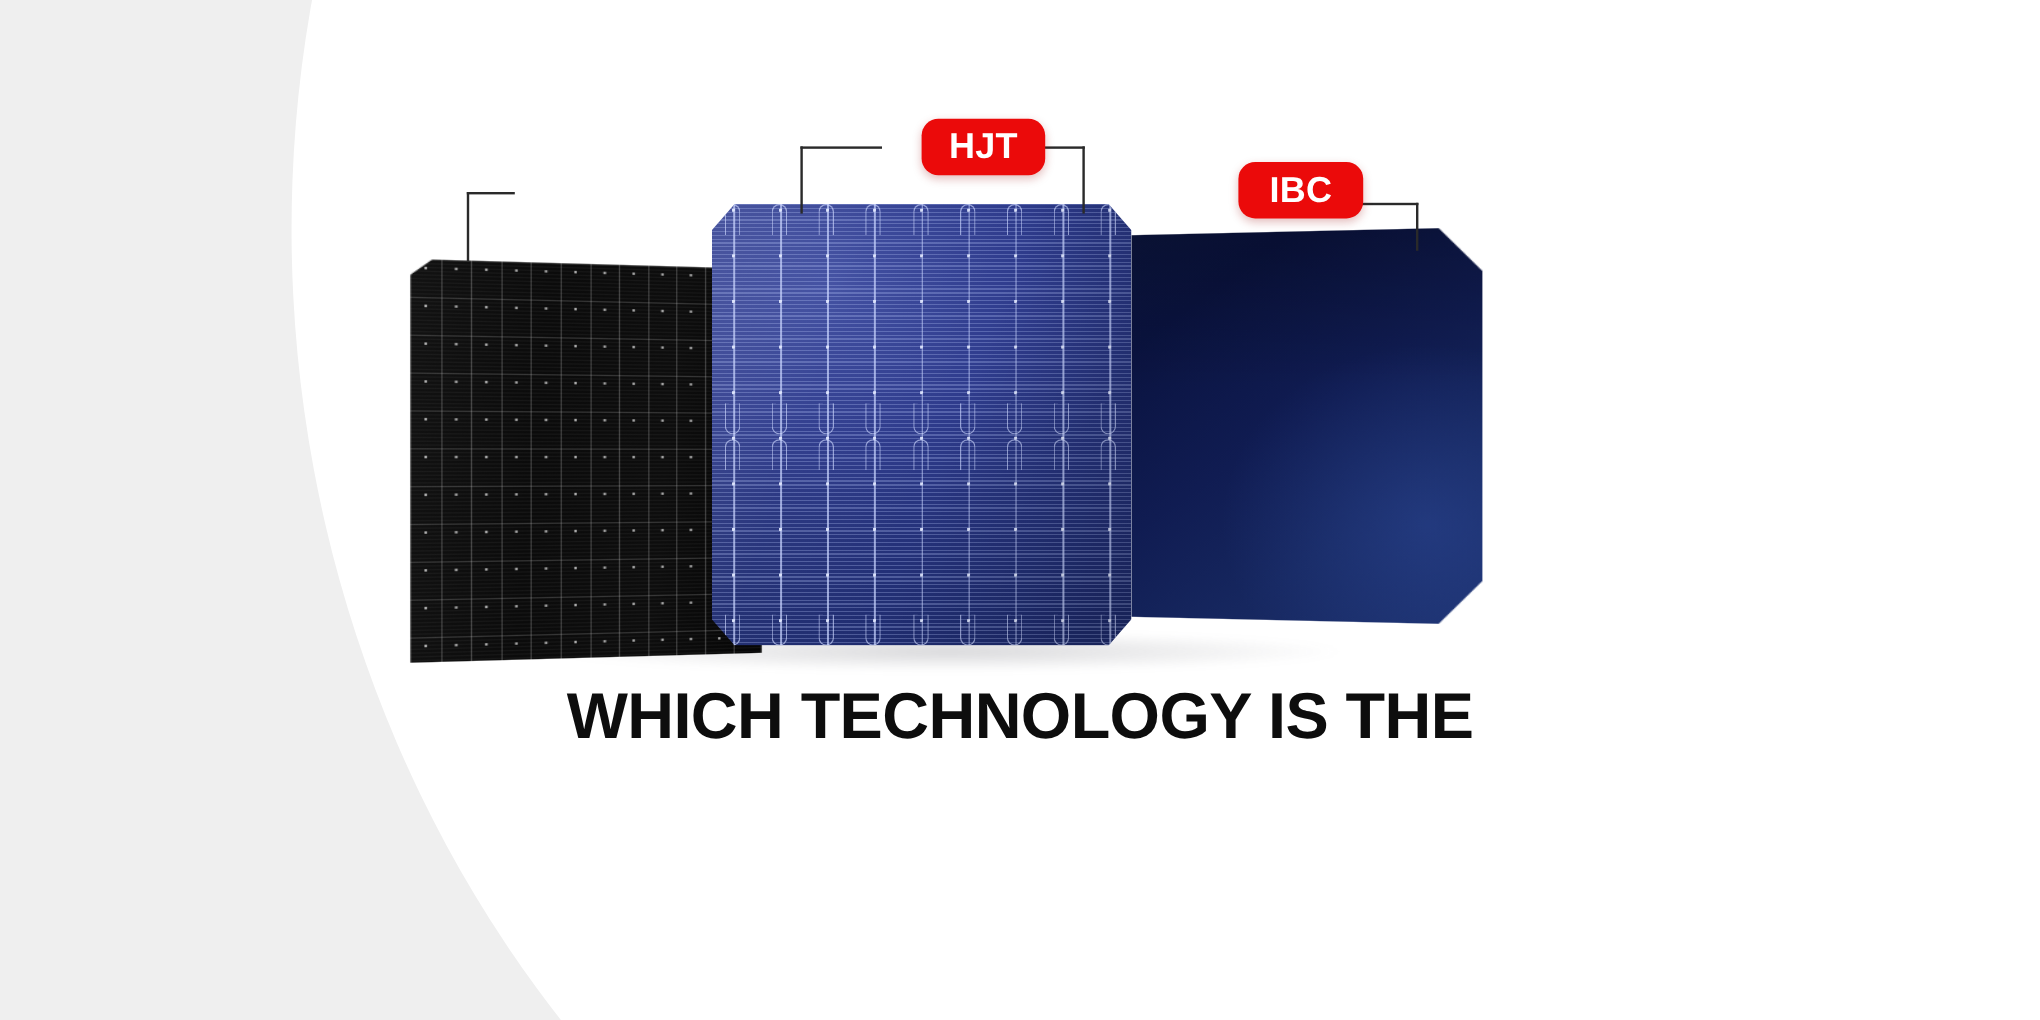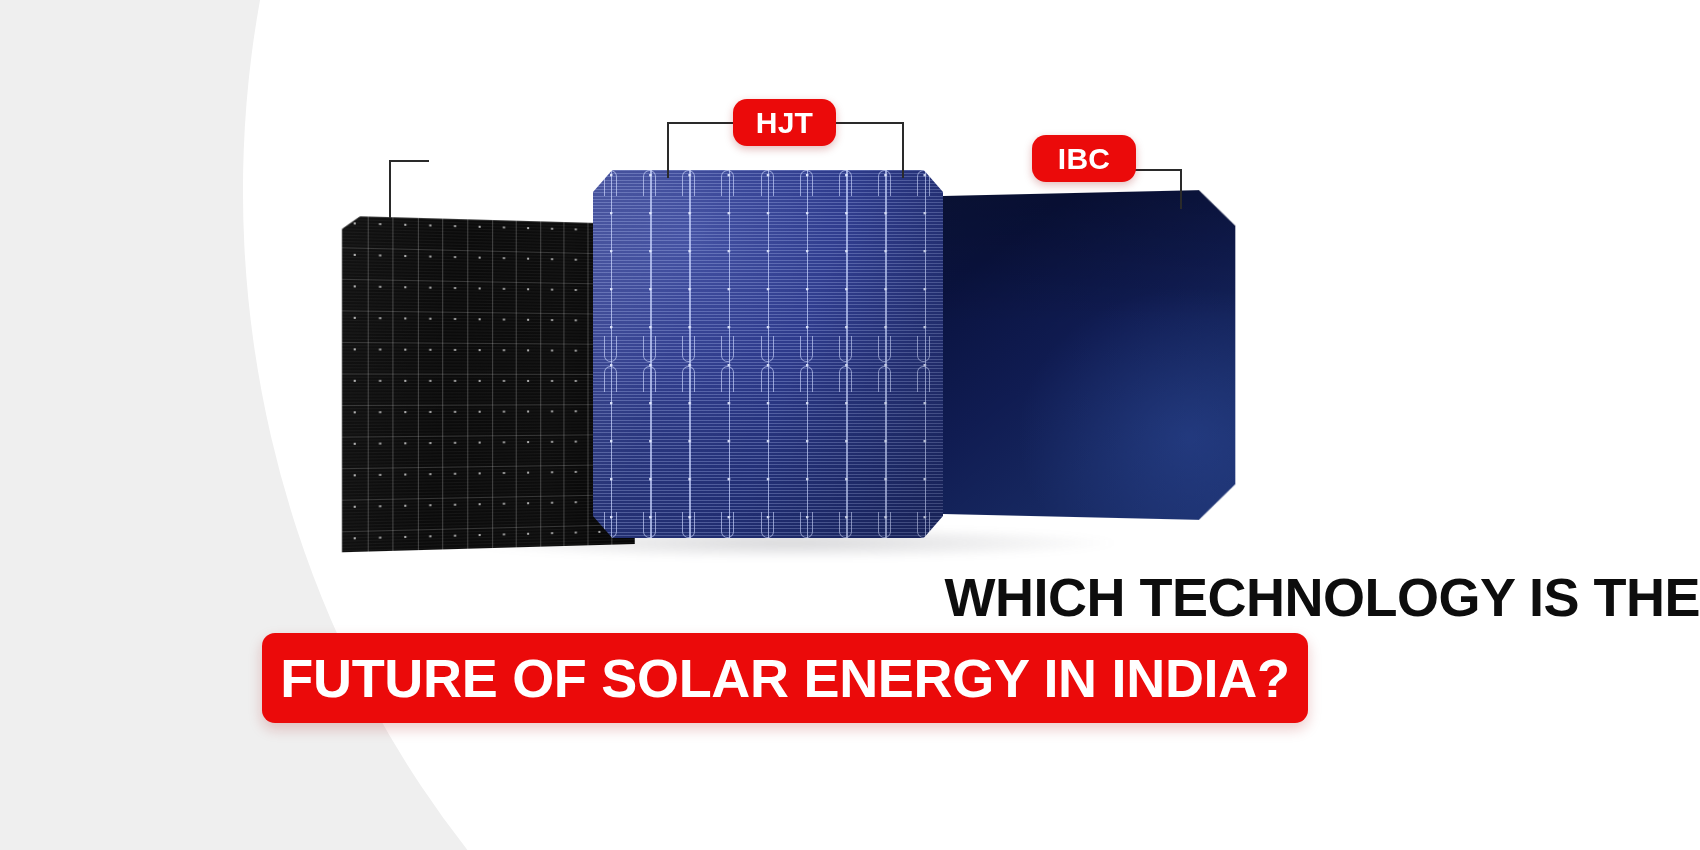--- a/index.html
+++ b/index.html
@@ -178,36 +178,36 @@
     letter-spacing: 0.2px;
     box-shadow: 0 3px 8px rgba(150,10,10,0.28);
     white-space: nowrap;
   }
   .pill-topcon {
     left: 426px; top: 137px;
     width: 160px; height: 47px;
     font-size: 30px;
   }
   .pill-hjt {
-    left: 733px; top: 99px;
+    left: 768px; top: 99px;
     width: 103px; height: 47px;
     font-size: 30px;
   }
   .pill-ibc {
     left: 1032px; top: 135px;
     width: 104px; height: 47px;
     font-size: 30px;
   }
 
   
   .headline {
     position: absolute;
     left: 0; right: 0;
     top: 566px;
-    text-align: right;
+    text-align: center;
     font-size: 54px;
     font-weight: 700;
     letter-spacing: -0.5px;
     color: #0d0d0d;
     font-family: "Liberation Sans", sans-serif;
   }
 
   .banner {
     position: absolute;
     left: 262px;
@@ -313,17 +313,14 @@
 
   <div class="pill pill-hjt">
     <span>HJT</span>
   </div>
   <div class="pill pill-ibc">
     <span>IBC</span>
   </div>
 
   <div class="headline">WHICH TECHNOLOGY IS THE</div>
 
-  <div class="banner">
-    <span class="banner-text">FUTURE OF SOLAR ENERGY IN INDIA?</span>
-  </div>
 
 </div>
 
 </body></html>

